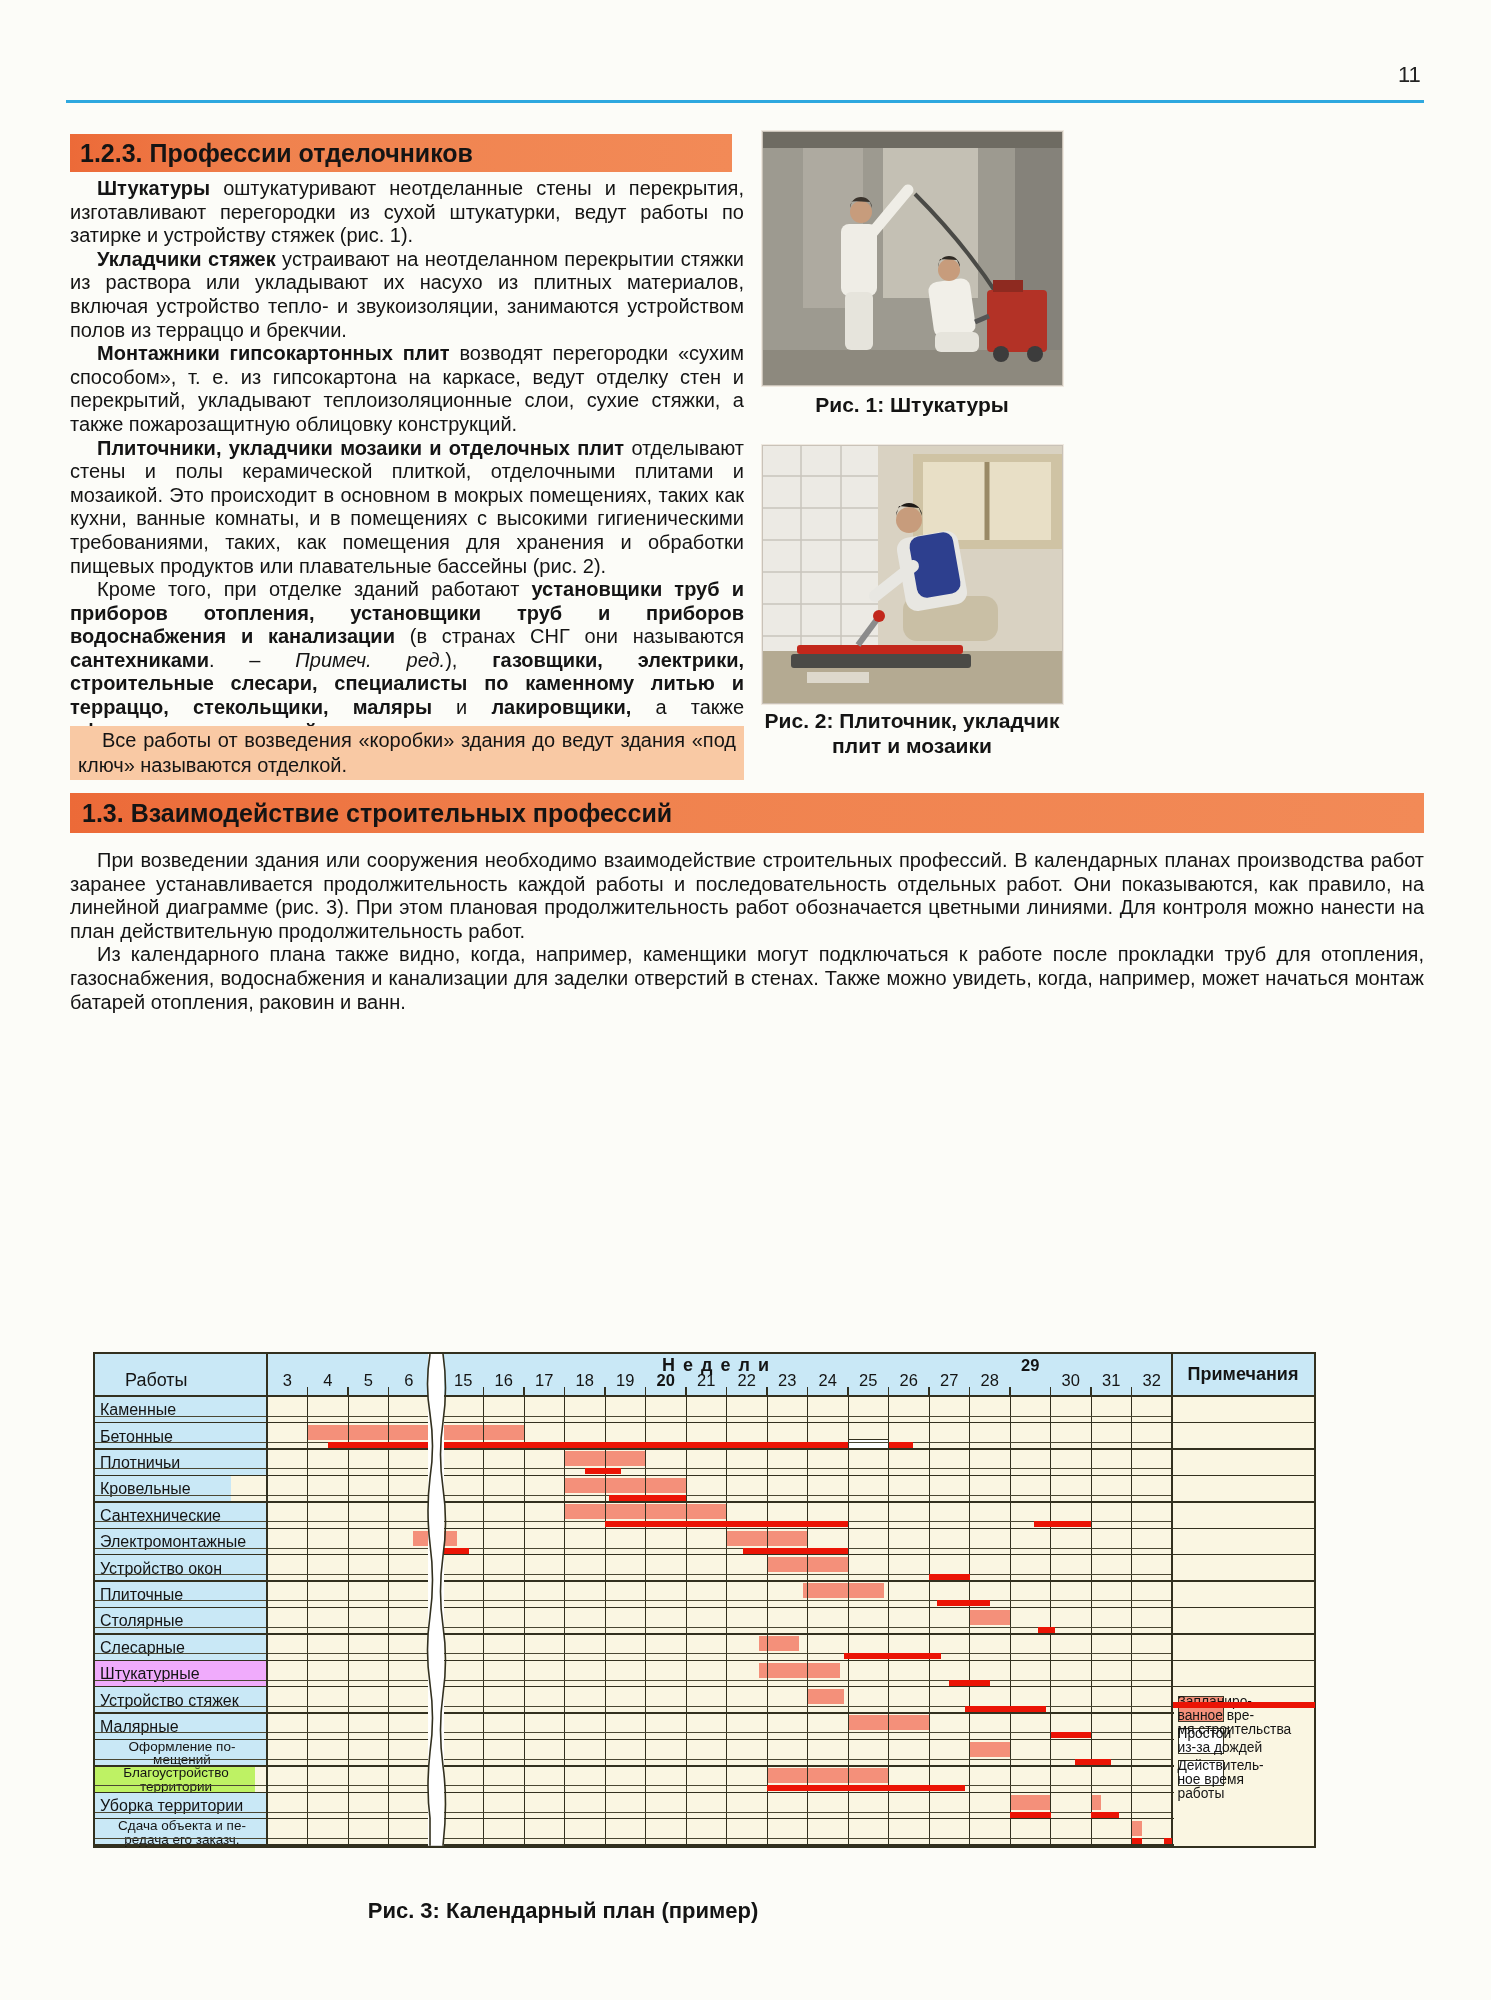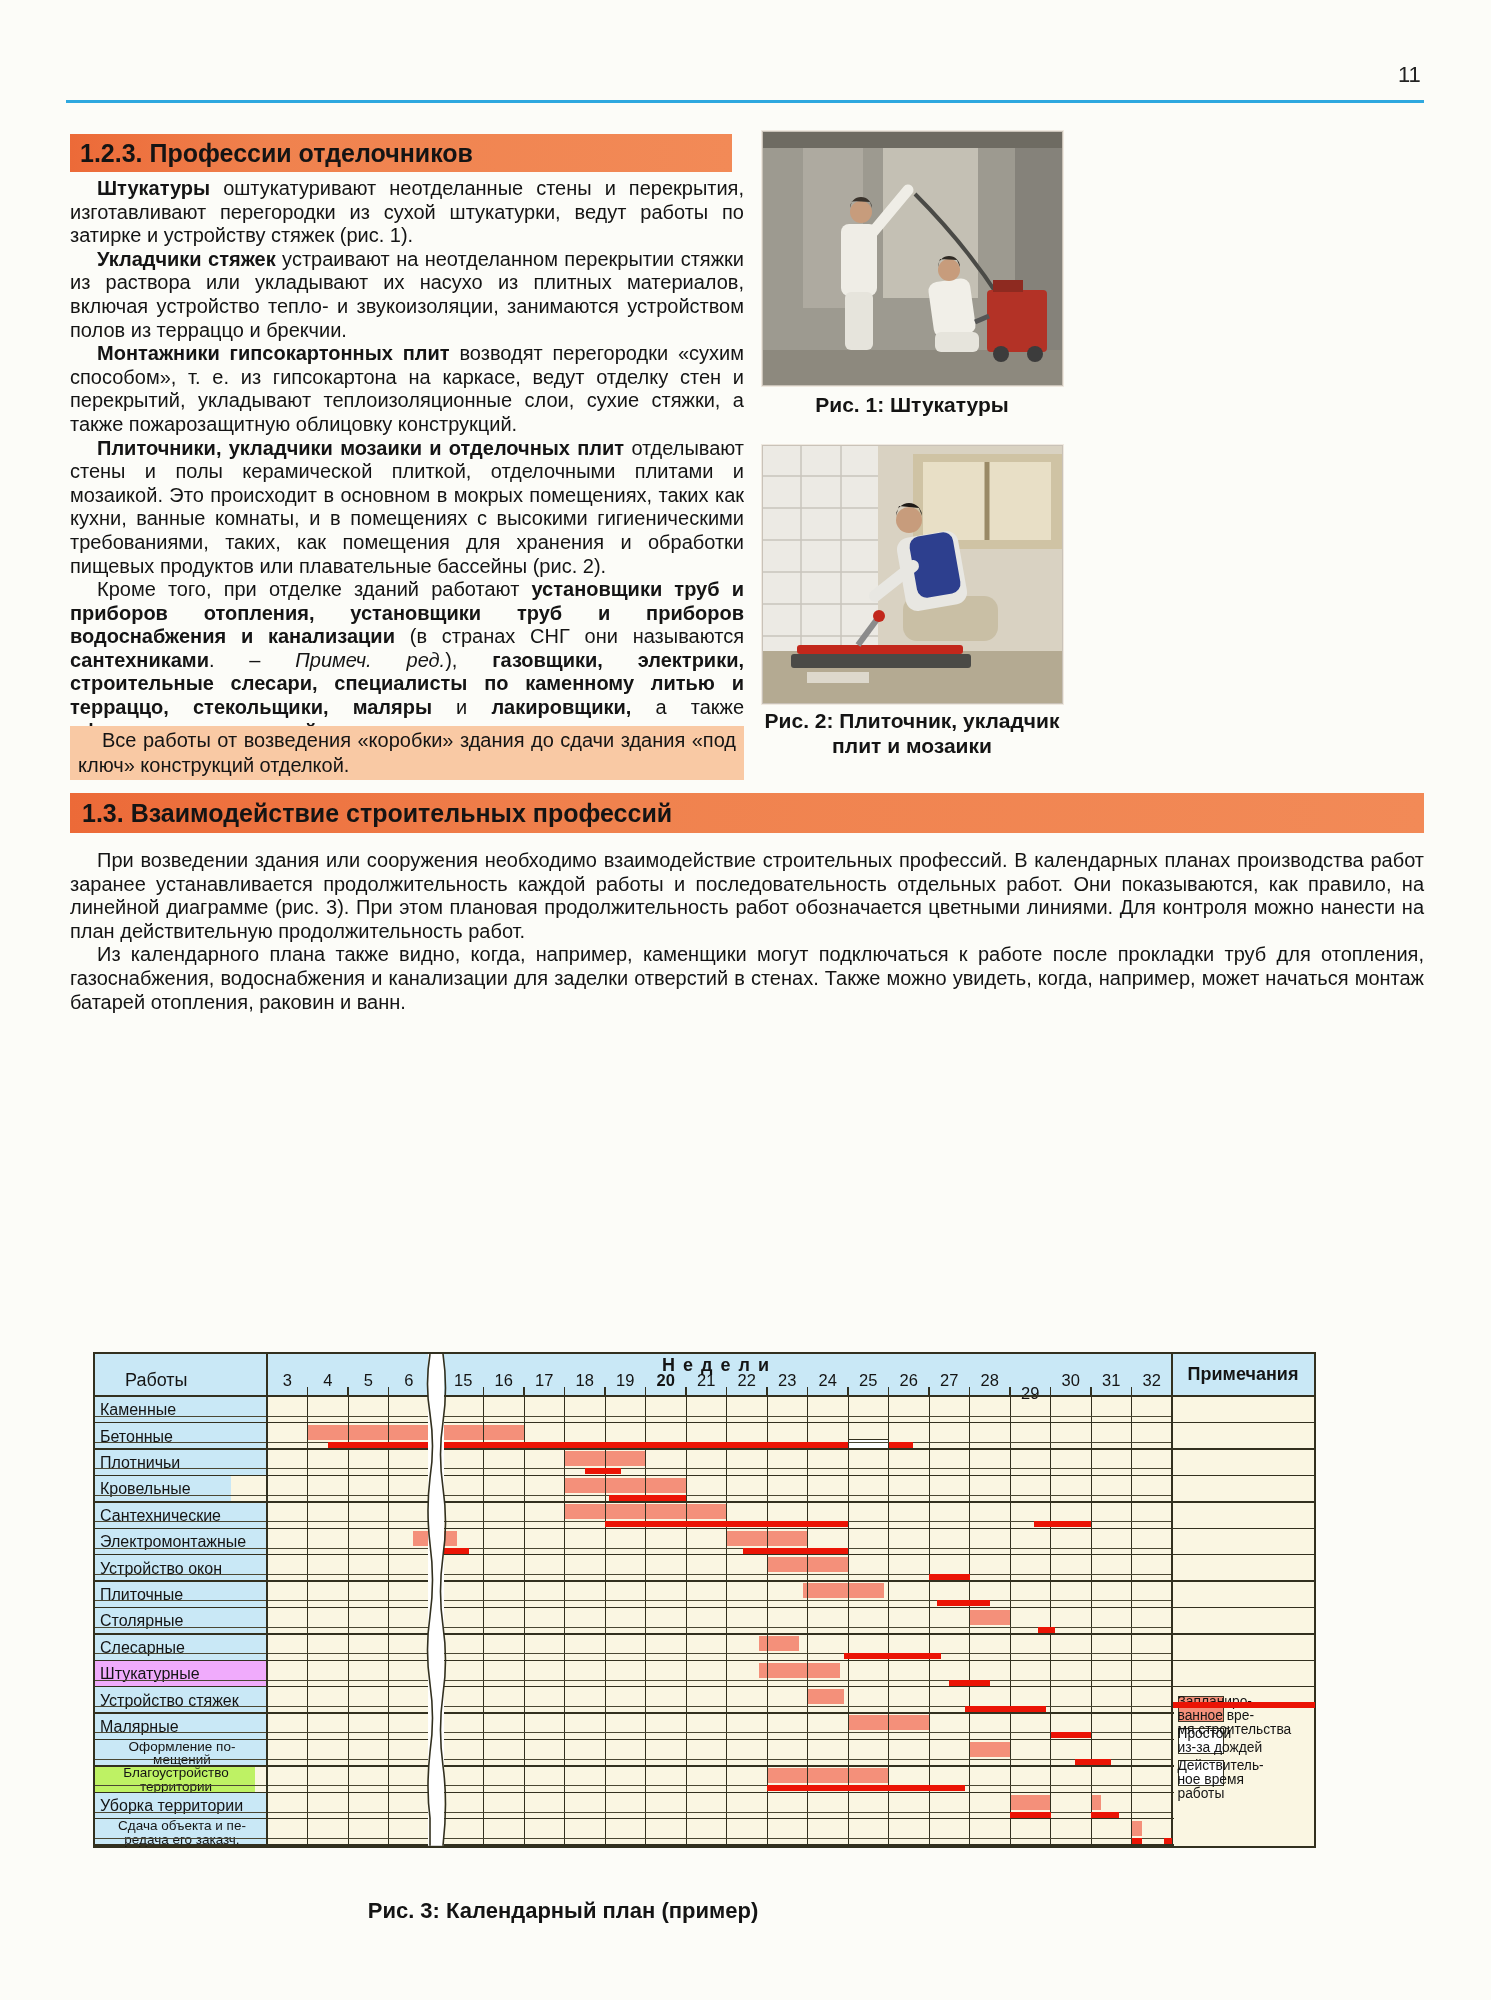--- a/index.html
+++ b/index.html
@@ -126,21 +126,21 @@
       <rect x="28" y="208" width="180" height="14" rx="3" fill="#4a4a46"></rect>
       <rect x="34" y="199" width="166" height="9" rx="3" fill="#c2271b"></rect>
       <path d="M95,199 L115,172" stroke="#8b8b8b" stroke-width="6"></path>
       <circle cx="116" cy="170" r="6" fill="#c2271b"></circle>
       <rect x="44" y="226" width="62" height="11" fill="#ddd8cc"></rect>
     </svg>
   </div>
   <div class="abs figcap" style="left:762px;top:708px;width:300px;">Рис. 2: Плиточник, укладчик плит и мозаики</div>
 
   <div class="abs notebox">
-    <p>Все работы от возведения «коробки» здания до сдачи здания «под ключ» конструкций отделкой.</p>
+    <p>Все работы от возведения «коробки» здания до ведут здания «под ключ» называются отделкой.</p>
   </div>
 
   <div class="abs h2bar">
     <span>1.3. Взаимодействие строительных профессий</span>
   </div>
 
   <div class="abs textwide" id="text2">
       <p><span>При возведении здания или сооружения необходимо взаимодействие строительных профессий. В календарных планах производства работ заранее устанавливается продолжительность каждой работы и последовательность отдельных работ. Они показываются, как правило, на линейной диаграмме (рис. 3). При этом плановая продолжительность работ обозначается цветными линиями. Для контроля можно нанести на план действительную продолжительность работ.</span></p>
       <p><span>Из календарного плана также видно, когда, например, каменщики могут подключаться к работе после прокладки труб для отопления, газоснабжения, водоснабжения и канализации для заделки отверстий в стенах. Также можно увидеть, когда, например, может начаться монтаж батарей отопления, раковин и ванн.</span></p>
     </div>
@@ -161,21 +161,21 @@
       <div class="g-wn" style="left: 510px; top: 17px; width: 40.5px; height: 22px;">19</div>
       <div class="g-wn" style="left: 550.5px; top: 17px; width: 40.5px; height: 22px; font-weight: bold;">20</div>
       <div class="g-wn" style="left: 591px; top: 17px; width: 40.5px; height: 22px;">21</div>
       <div class="g-wn" style="left: 631.5px; top: 17px; width: 40.5px; height: 22px;">22</div>
       <div class="g-wn" style="left: 672px; top: 17px; width: 40.5px; height: 22px;">23</div>
       <div class="g-wn" style="left: 712.5px; top: 17px; width: 40.5px; height: 22px;">24</div>
       <div class="g-wn" style="left: 753px; top: 17px; width: 40.5px; height: 22px;">25</div>
       <div class="g-wn" style="left: 793.5px; top: 17px; width: 40.5px; height: 22px;">26</div>
       <div class="g-wn" style="left: 834px; top: 17px; width: 40.5px; height: 22px;">27</div>
       <div class="g-wn" style="left: 874.5px; top: 17px; width: 40.5px; height: 22px;">28</div>
-      <div class="g-wn" style="left: 915px; top: 30px; width: 40.5px; height: 22px;">29</div>
+      <div class="g-wn" style="left: 915px; top: 2px; width: 40.5px; height: 22px; font-weight: bold;">29</div>
       <div class="g-wn" style="left: 955.5px; top: 17px; width: 40.5px; height: 22px;">30</div>
       <div class="g-wn" style="left: 996px; top: 17px; width: 40.5px; height: 22px;">31</div>
       <div class="g-wn" style="left: 1036.5px; top: 17px; width: 40.5px; height: 22px;">32</div>
       <div class="g-line" style="left: 211.5px; top: 33px; width: 1.5px; height: 10px; background: rgb(50, 48, 31);"></div>
       <div class="g-line" style="left: 252px; top: 33px; width: 1.5px; height: 10px; background: rgb(50, 48, 31);"></div>
       <div class="g-line" style="left: 292.5px; top: 33px; width: 1.5px; height: 10px; background: rgb(50, 48, 31);"></div>
       <div class="g-line" style="left: 387.5px; top: 33px; width: 1.5px; height: 10px; background: rgb(50, 48, 31);"></div>
       <div class="g-line" style="left: 428px; top: 33px; width: 1.5px; height: 10px; background: rgb(50, 48, 31);"></div>
       <div class="g-line" style="left: 468.5px; top: 33px; width: 1.5px; height: 10px; background: rgb(50, 48, 31);"></div>
       <div class="g-line" style="left: 509px; top: 33px; width: 1.5px; height: 10px; background: rgb(50, 48, 31);"></div>

